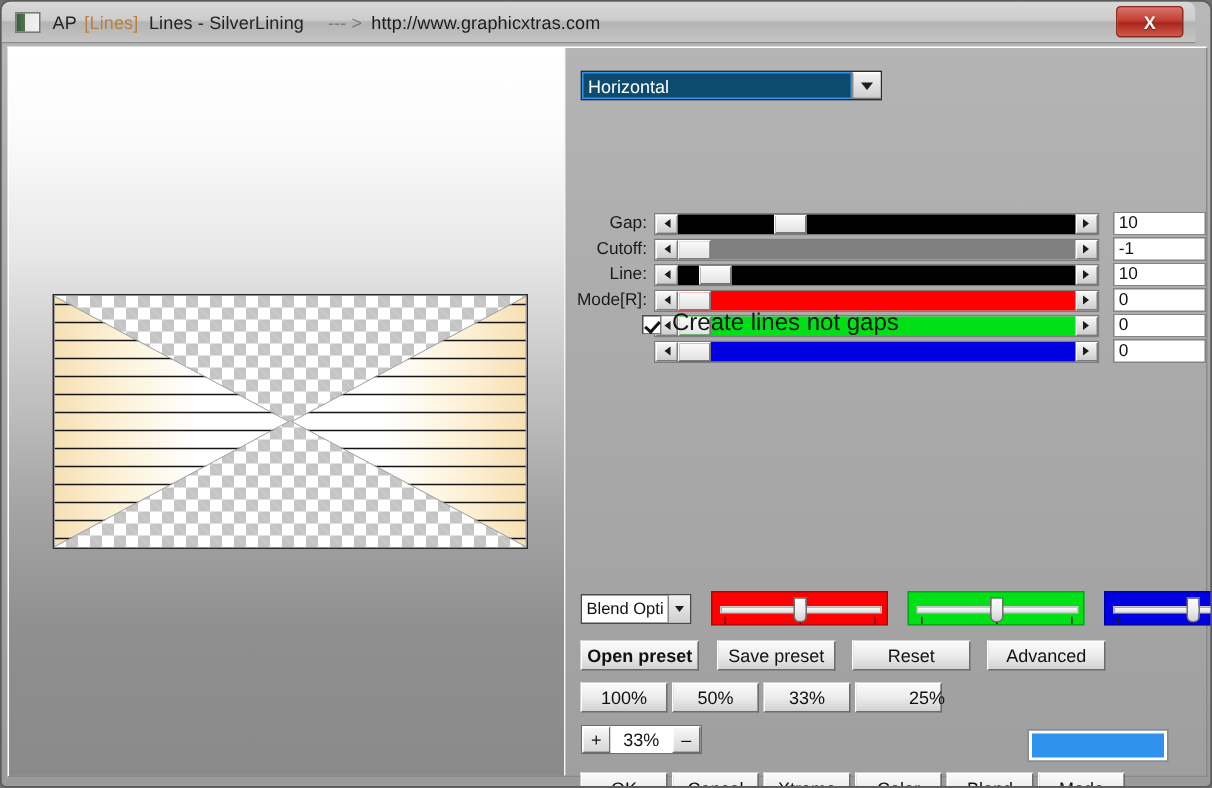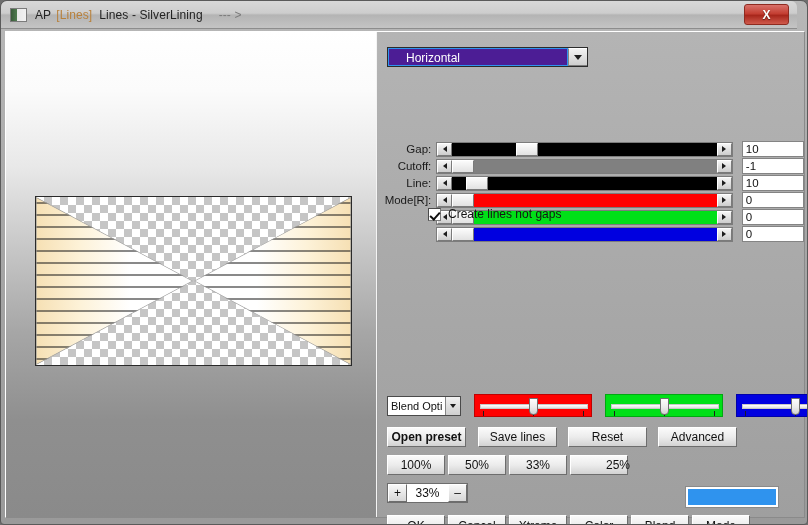--- a/index.html
+++ b/index.html
@@ -99,25 +99,25 @@
   
   #mode-combo {
     position: absolute; left: 9px; top: 15px;
     width: 201px; height: 20px;
     border: 1px solid #2b2b2b;
     background: #fff;
     display: flex;
   }
   #mode-combo-value {
     flex: 1;
-    background: #4c1d95;
+    background: #0c4a6e;
     color: #ffffff;
     font-size: 12px;
     line-height: 18px;
-    padding-left: 17px;
+    padding-left: 3px;
     border: 1px solid #2f93ee;
     overflow: hidden; white-space: nowrap;
   }
   #mode-combo-arrow {
     width: 19px;
     background: linear-gradient(to bottom, #f2f2f2, #cfcfcf);
     border-left: 1px solid #868686;
     border-top: 1px solid #ffffff;
     border-bottom: 1px solid #7d7d7d;
     display: flex; align-items: center; justify-content: center;
@@ -194,21 +194,21 @@
   }
   #cb-box::after {
     content: "";
     position: absolute; left: 3px; top: 1px;
     width: 4px; height: 8px;
     border: solid #101010;
     border-width: 0 2px 2px 0;
     transform: rotate(42deg);
   }
   #cb-label {
-    font-size: 12px; color: #151515; margin-left: 7px;
+    font-size: 16px; color: #151515; margin-left: 7px;
   }
 
   
   #blend-row { position: absolute; left: 9px; top: 362px; display: flex; align-items: center; }
   #blend-combo {
     width: 74px; height: 20px;
     border: 1px solid #4a4a4a;
     background: #fff; display: flex;
   }
   #blend-combo-value {
@@ -291,20 +291,21 @@
 <body>
 
 <div id="window">
 
   <div id="titlebar">
     <div id="title-icon"></div>
     <span class="title-text title-app">AP</span>
     <span class="title-text title-br" style="margin-left:5px">[Lines]</span>
     <span class="title-text title-app" style="margin-left:7px">Lines - SilverLining</span>
     <span class="title-text title-sep" style="margin-left:14px">--- &gt;</span>
+    <span class="title-text title-url" style="margin-left:4px">http://www.graphicxtras.com</span>
     <div id="close-button">
       <span>X</span>
     </div>
   </div>
 
   <div id="client">
 
     <div id="preview-pane">
       <div id="preview-image">
         <svg id="preview-svg" width="315" height="168" viewBox="0 0 315 168">
@@ -508,21 +509,21 @@
               <div class="rgb-track"></div>
               <div class="rgb-tick" style="left:8px"></div>
               <div class="rgb-tick" style="left:58px"></div>
               <div class="rgb-thumb" style="left:calc(50% - 4px)"></div>
             </div>
           </div>
       </div>
 
       <div id="preset-host">
           <div class="btn btn-row1" style="left: 9px; font-weight: bold;">Open preset</div>
-          <div class="btn btn-row1" style="left: 100px;">Save lines</div>
+          <div class="btn btn-row1" style="left: 100px;">Save preset</div>
           <div class="btn btn-row1" style="left: 190px;">Reset</div>
           <div class="btn btn-row1" style="left: 280px;">Advanced</div>
         </div>
 
       <div id="zoombtn-host">
           <div class="btn btn-row2" style="left: 9px;">100%</div>
           <div class="btn btn-row2" style="left: 70px;">50%</div>
           <div class="btn btn-row2" style="left: 131px;">33%</div>
           <div class="btn btn-row2" style="left: 192px; padding-left: 38px;">25%</div>
         </div>

